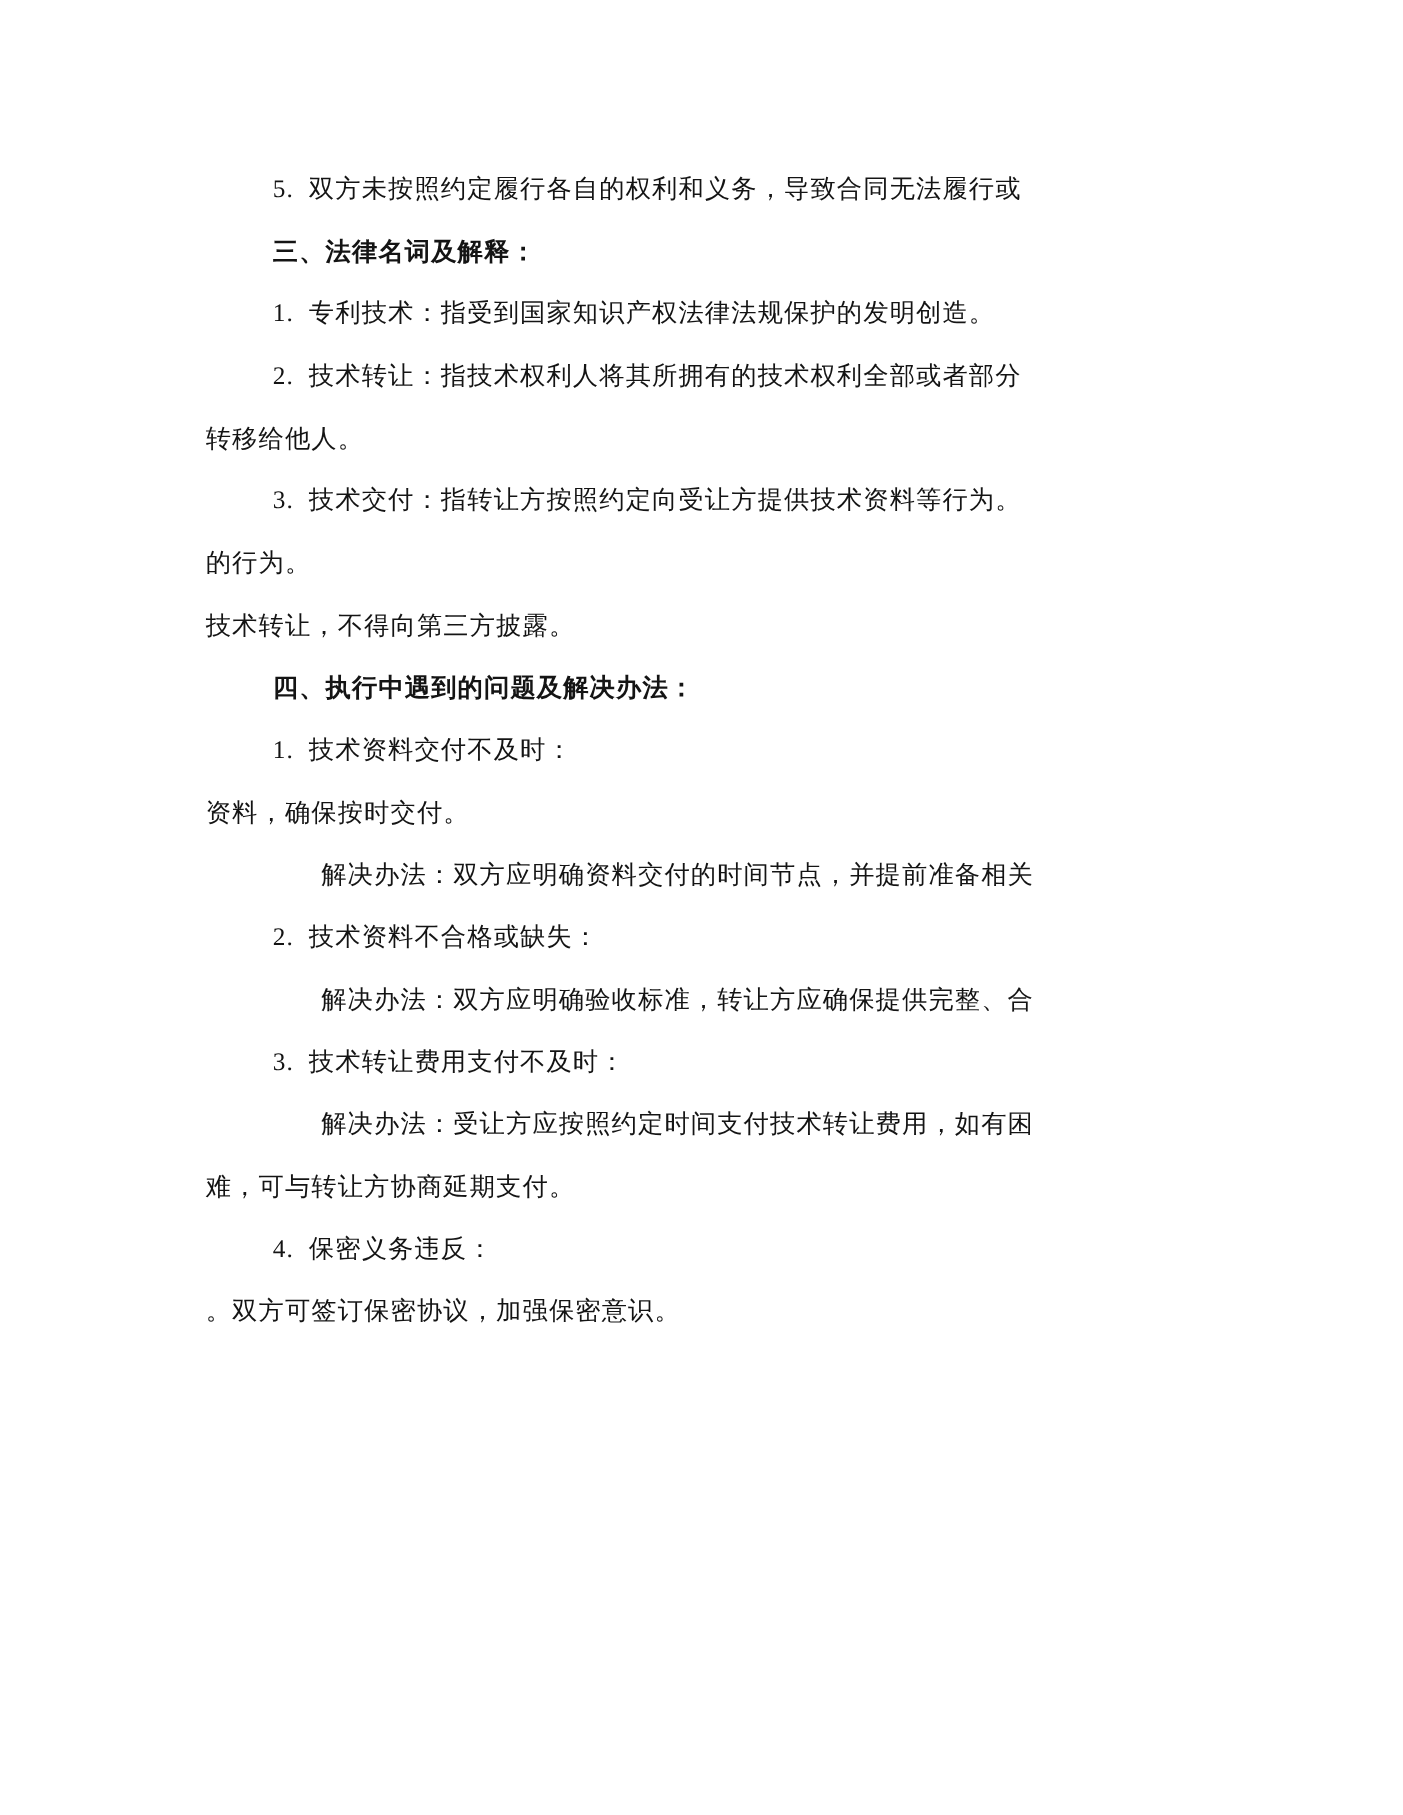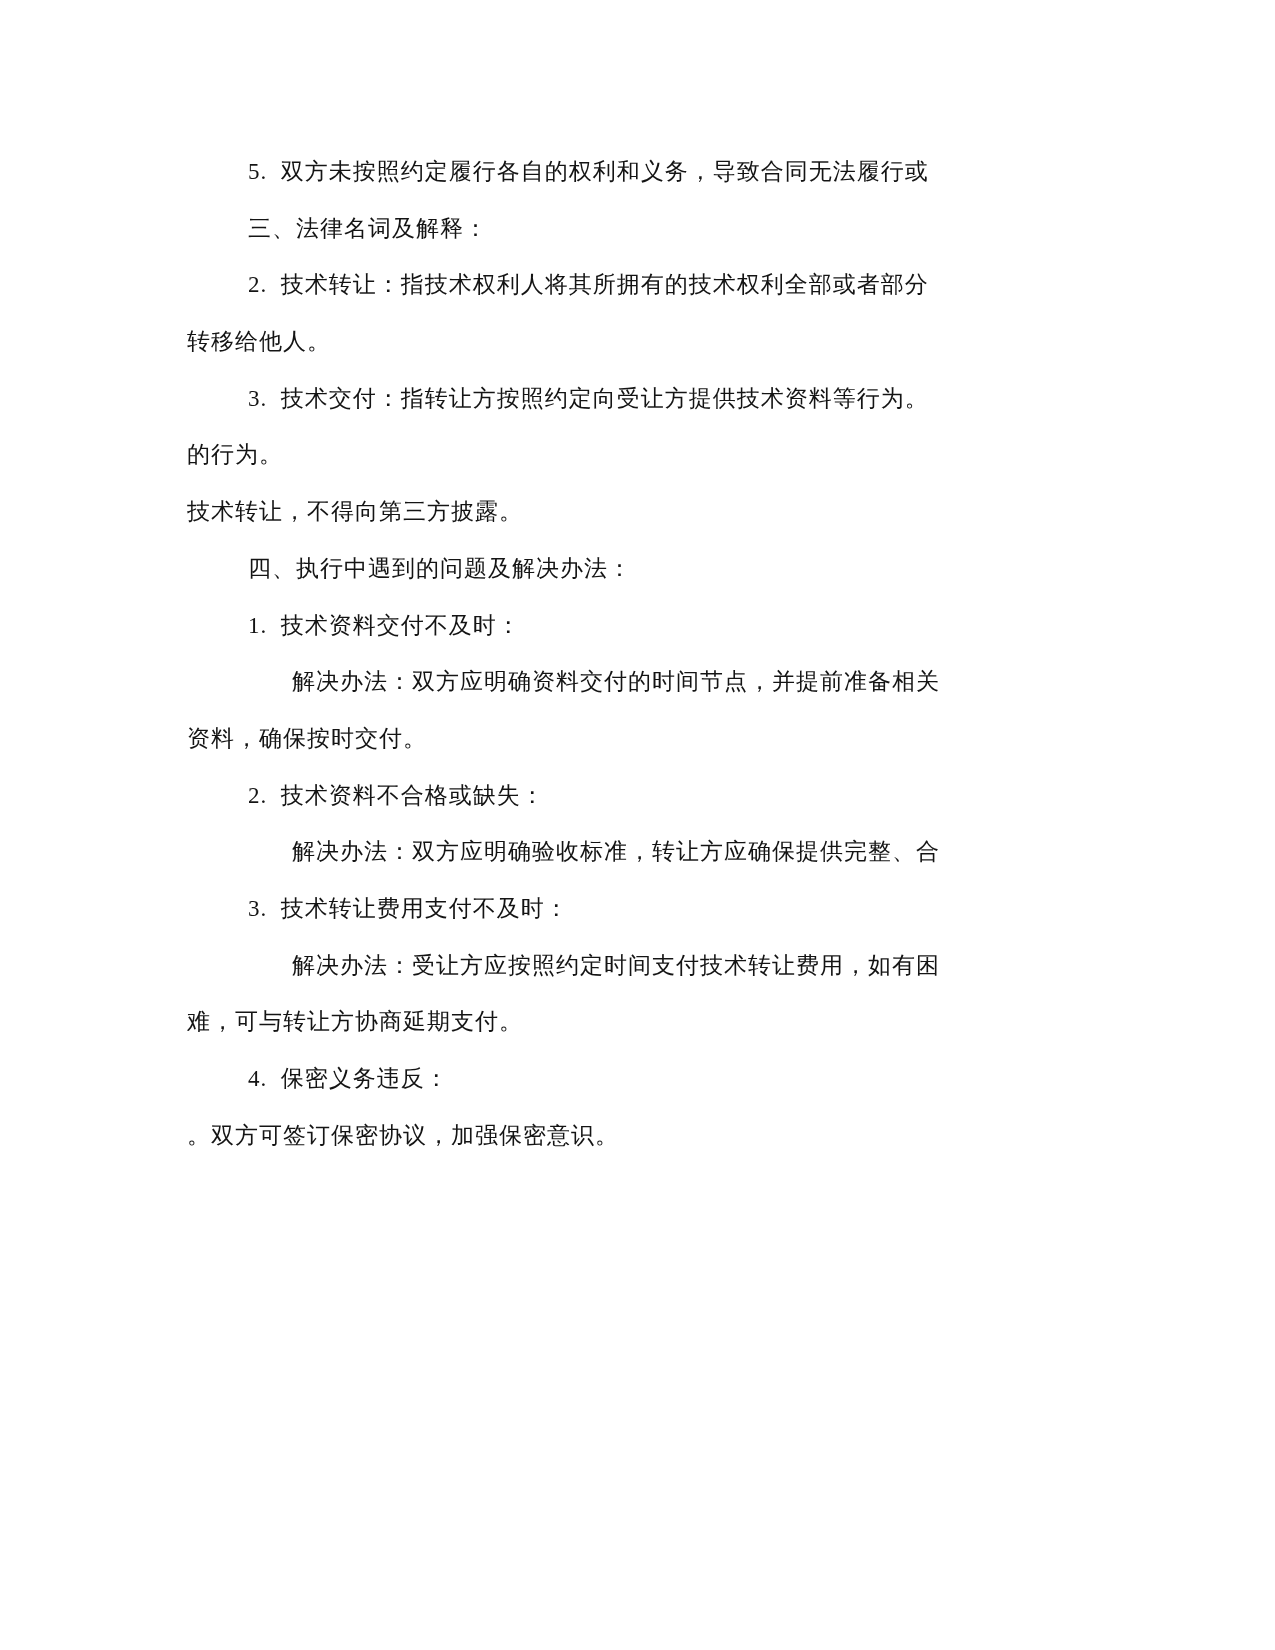--- a/index.html
+++ b/index.html
@@ -33,38 +33,39 @@
     }
     .line {
       white-space: pre-wrap;
       height: 56.7px;
     }
     
     .n { padding-left: 61px; }
     
     .s { padding-left: 105px; }
     
-    .h { font-weight: normal; }
+    .h { font-weight: bold; }
   </style>
 </head>
 <body>
 
 <div class="page">
   <div class="doc">
     <div class="line n">5.  双方未按照约定履行各自的权利和义务，导致合同无法履行或</div>
     <div class="line n h">三、法律名词及解释：</div>
+    <div class="line n">1.  专利技术：指受到国家知识产权法律法规保护的发明创造。</div>
     <div class="line n">2.  技术转让：指技术权利人将其所拥有的技术权利全部或者部分</div>
     <div class="line">转移给他人。</div>
     <div class="line n">3.  技术交付：指转让方按照约定向受让方提供技术资料等行为。</div>
     <div class="line">的行为。</div>
     <div class="line">技术转让，不得向第三方披露。</div>
     <div class="line n h">四、执行中遇到的问题及解决办法：</div>
     <div class="line n">1.  技术资料交付不及时：</div>
+    <div class="line">资料，确保按时交付。</div>
     <div class="line s">解决办法：双方应明确资料交付的时间节点，并提前准备相关</div>
-    <div class="line">资料，确保按时交付。</div>
     <div class="line n">2.  技术资料不合格或缺失：</div>
     <div class="line s">解决办法：双方应明确验收标准，转让方应确保提供完整、合</div>
     <div class="line n">3.  技术转让费用支付不及时：</div>
     <div class="line s">解决办法：受让方应按照约定时间支付技术转让费用，如有困</div>
     <div class="line">难，可与转让方协商延期支付。</div>
     <div class="line n">4.  保密义务违反：</div>
     <div class="line">。双方可签订保密协议，加强保密意识。</div>
   </div>
 </div>
 

